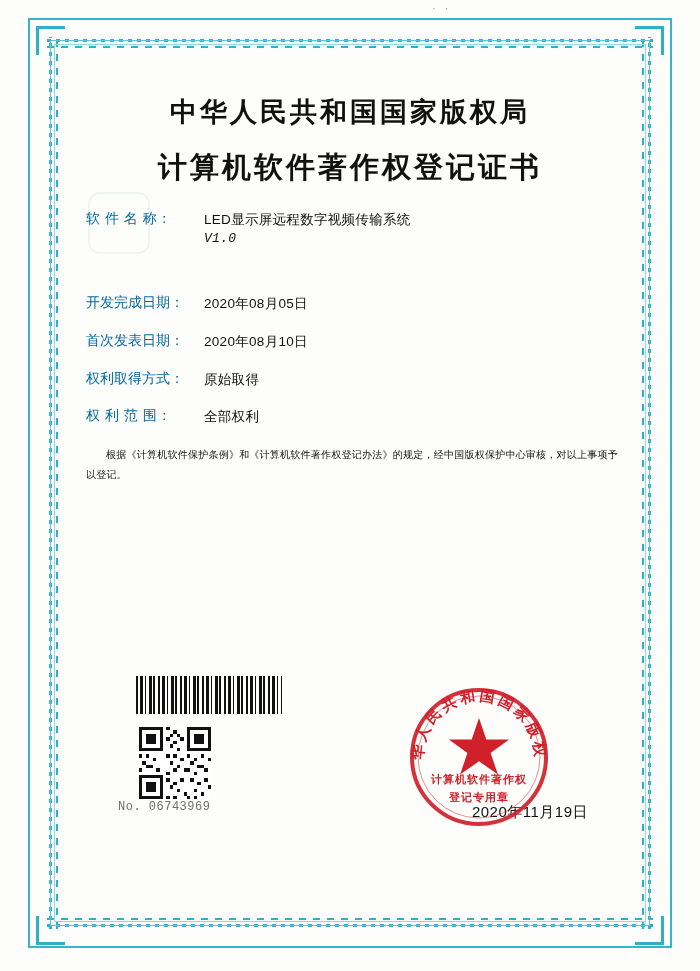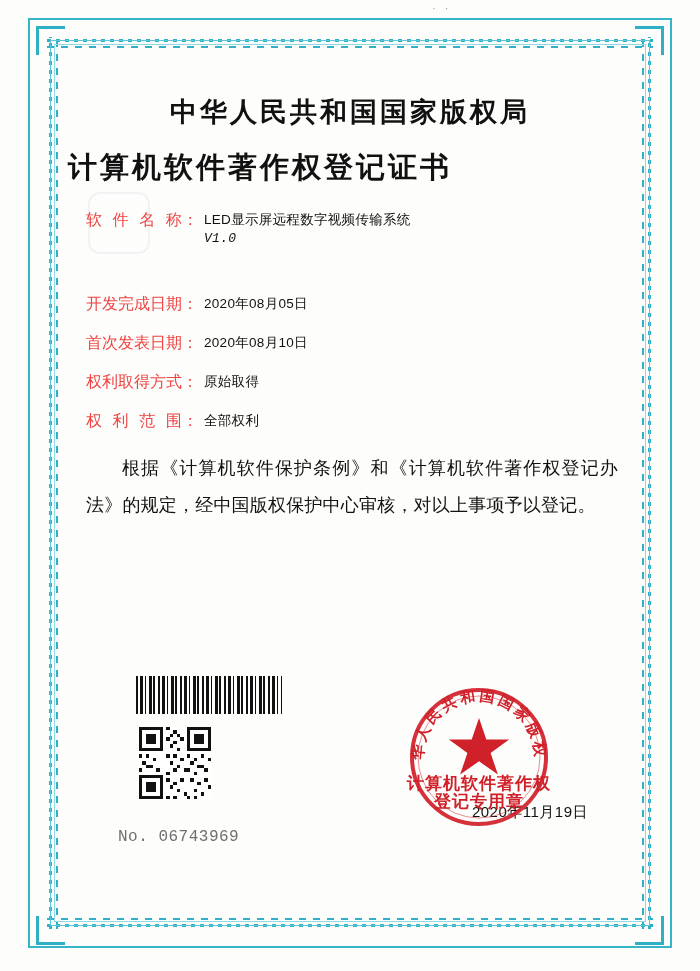--- a/index.html
+++ b/index.html
@@ -106,20 +106,21 @@
   .title-main {
     text-align: center;
     font-family: "DejaVu Serif", serif;
     font-size: 27px;
     font-weight: bold;
     letter-spacing: 3px;
     color: #111;
     margin-top: 24px;
   }
   .title-sub {
+    text-align: center;
     font-family: "DejaVu Serif", serif;
     font-size: 29px;
     font-weight: bold;
     letter-spacing: 3px;
     color: #111;
     margin-top: 18px;
   }
 
   .cert-no {
     margin-top: 22px;
@@ -136,42 +137,41 @@
     padding-left: 18px;
   }
   .field-row {
     display: flex;
     align-items: flex-start;
     margin-bottom: 18px;
   }
   .field-label {
     width: 118px;
     flex: 0 0 118px;
-    font-size: 16px;
-    color: #ef4444;
+    font-size: 14px;
+    color: #0369a1;
     letter-spacing: 0px;
     white-space: nowrap;
-    font-family: Liberation Mono, monospace;
   }
   .field-label.sp3 { letter-spacing: 3.5px; }
   .field-label.sp1 { letter-spacing: 0.5px; }
   .field-value {
     font-size: 13.5px;
     color: #111;
     line-height: 1.45;
     letter-spacing: .3px;
   }
   .field-value .ver { display: block; font-family: "Liberation Mono", monospace; font-size: 13px; font-style: italic; }
 
   .gap-lg { height: 14px; }
 
   .paragraph {
     margin-top: 14px;
     padding: 0 14px 0 18px;
-    font-size: 18px;
+    font-size: 10px;
     line-height: 2.05;
     color: #111;
     text-align: justify;
     text-indent: 2em;
     letter-spacing: .2px;
   }
 
   
   .barcode {
     position: absolute;
@@ -195,24 +195,23 @@
     top: 727px;
     width: 72px;
     height: 72px;
   }
 
   .serial {
     position: absolute;
     left: 118px;
     top: 800px;
     font-family: "Liberation Mono", monospace;
-    font-size: 16px;
+    font-size: 12px;
     color: #6f6f6f;
     letter-spacing: .5px;
-    margin-top: 28px;
   }
 
   .issue-date {
     position: absolute;
     right: 112px;
     top: 803px;
     font-size: 15px;
     color: #111;
     letter-spacing: .5px;
   }
@@ -226,21 +225,21 @@
     height: 146px;
   }
   .seal svg { display: block; }
   .seal-text-line {
     position: absolute;
     width: 100%;
     text-align: center;
     color: #d0202a;
     font-family: "DejaVu Serif", serif;
     font-weight: bold;
-    font-size: 17px;
+    font-size: 11px;
     letter-spacing: 1px;
   }
   .seal-line1 { top: 88px; }
   .seal-line2 { top: 106px; }
 
   .stray-mark {
     position: absolute;
     left: 432px;
     top: 2px;
     font-size: 11px;

